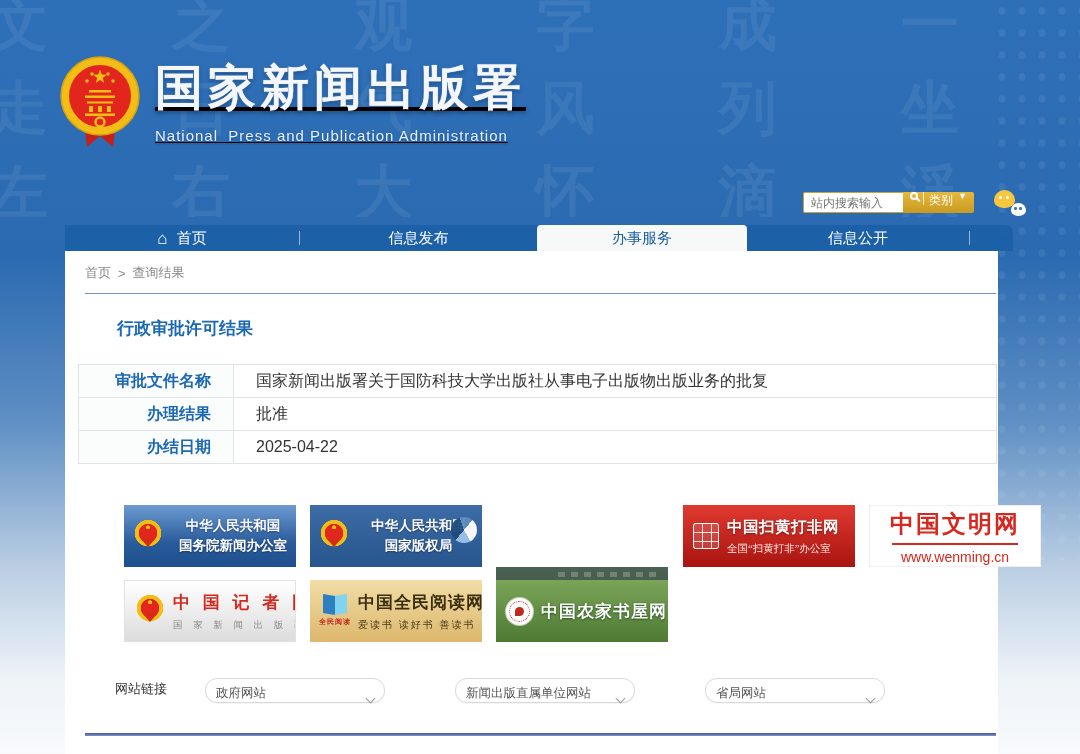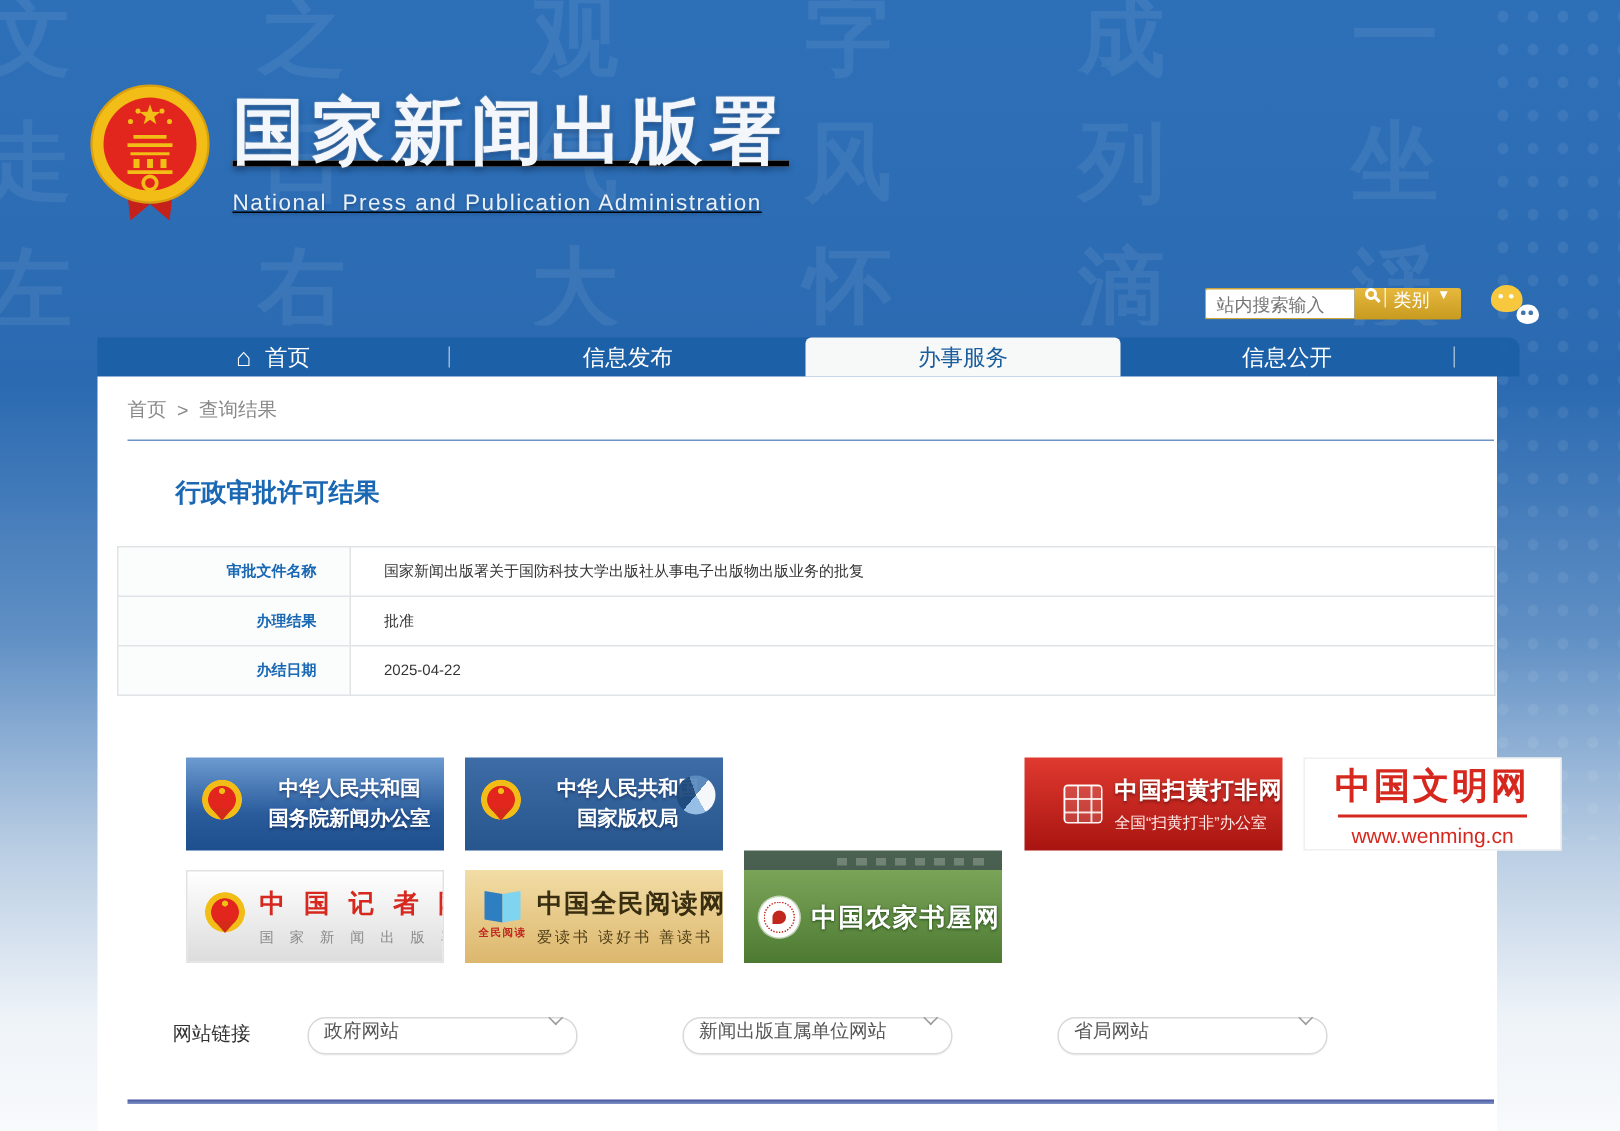--- a/index.html
+++ b/index.html
@@ -57,21 +57,21 @@
 
   
   .panel { position:absolute; left:65px; top:251px; width:933px; height:503px; background:#fff; }
 
   .breadcrumb { position:absolute; left:20px; top:13px; font-size:13px; color:#888; display:flex; gap:7px; align-items:center; }
   .breadcrumb a { color:#888; text-decoration:none; cursor:pointer; }
   .bc-line { position:absolute; left:20px; right:2px; top:42px; height:0; border-top:1px solid #6e93c8; }
 
   .section-title { position:absolute; left:52px; top:66px; font-size:17px; font-weight:bold; color:#1a68b4; }
 
-  .result-table { position:absolute; left:13px; top:113px; width:919px; border-collapse:collapse; font-size:10px; }
+  .result-table { position:absolute; left:13px; top:113px; width:919px; border-collapse:collapse; font-size:16px; }
   .result-table td { border:1px solid #e0e4e7; height:33px; }
   .result-table td.lbl { width:155px; background:#fbfcfc; color:#1a68b4; font-weight:bold; text-align:right; padding-right:22px; }
   .result-table td.val { color:#333; padding-left:22px; }
 
   
   .banner { position:absolute; width:172px; height:62px; cursor:pointer; display:flex; align-items:center; overflow:hidden;margin-left:46px; }
   .r1 { top:254px; } .r2 { top:329px; }
   .c1 { left:13px; } .c2 { left:199px; } .c3 { left:385px; } .c4 { left:572px; } .c5 { left:758px; }
 
   .emblem-s { width:30px; height:36px; flex:0 0 30px; position:relative;
@@ -87,21 +87,21 @@
   .swirl { position:absolute; right:5px; top:12px; width:26px; height:26px; border-radius:50%;
     background:conic-gradient(from 40deg, #ffffff 0 110deg, #9cc3e8 110deg 180deg, #1f4a7d 180deg 300deg, #5d8cc0 300deg 360deg); opacity:.95; }
 
   .b-film { background:linear-gradient(180deg,#4b6152,#3c5143); padding-left:9px; gap:7px; position:relative; }
   .b-film::before, .b-film::after { content:''; position:absolute; right:6px; height:5px; width:104px;
     background:repeating-linear-gradient(90deg, rgba(255,255,255,.22) 0 7px, transparent 7px 13px); }
   .b-film::before { top:5px; } .b-film::after { bottom:5px; }
   .film-title { color:#e9c55c; font-size:20px; font-weight:bold; letter-spacing:2px; text-shadow:0 1px 2px rgba(0,0,0,.5); }
   .film-sub { color:#c9ab52; font-size:7px; letter-spacing:1.2px; margin-top:2px; }
 
-  .b-shdf { background:linear-gradient(180deg,#e03a30,#a81410); padding-left:26px; gap:8px; }
+  .b-shdf { background:linear-gradient(180deg,#e03a30,#a81410); padding-left:10px; gap:8px;font-family:Liberation Serif, serif; }
   .seal { width:26px; height:26px; flex:0 0 26px; border:1.5px solid rgba(255,255,255,.95); border-radius:3px;
     background:
       linear-gradient(rgba(255,255,255,.85) 0 1.5px, transparent 1.5px) 0 8px/26px 9px repeat-y,
       linear-gradient(90deg, rgba(255,255,255,.85) 0 1.5px, transparent 1.5px) 8px 0/9px 26px repeat-x,
       rgba(255,255,255,.14); }
   .shdf-title { color:#fff; font-size:15.5px; font-weight:bold; letter-spacing:.5px; text-shadow:0 1px 2px rgba(60,0,0,.5); }
   .shdf-sub { color:#ffe9e7; font-size:10.5px; margin-top:4px; }
 
   .b-wenming { background:#fff; border:1px solid #f0f0f0; flex-direction:column; justify-content:center; }
   .wm-title { color:#d6281e; font-size:24px; font-weight:bold; letter-spacing:2px; }
@@ -125,21 +125,21 @@
   .rural-logo { width:27px; height:27px; flex:0 0 27px; border-radius:50%; background:#fff; position:relative;
     box-shadow:0 0 0 1px rgba(255,255,255,.6); }
   .rural-logo::before { content:''; position:absolute; inset:3px; border:1.5px dotted #c2271d; border-radius:50%; }
   .rural-logo::after { content:''; position:absolute; left:9px; top:9px; width:9px; height:9px; background:#c2271d; border-radius:50% 50% 50% 0; }
   .rural-title { color:#fff; font-size:17px; font-weight:bold; letter-spacing:1px; white-space:nowrap;
     text-shadow:0 1px 2px rgba(0,40,0,.55), 0 0 1px #2f5c1e; }
 
   
   .links-label { position:absolute; left:50px; top:429px; font-size:13px; color:#333; }
   .dropdown { position:absolute; top:427px; width:180px; height:25px; background:#fff; border:1px solid #d9d9d9;
-    border-radius:12px; display:flex; align-items:flex-start; justify-content:space-between; padding:0 10px;
+    border-radius:12px; display:flex; align-items:flex-end; justify-content:space-between; padding:0 10px;
     font-size:12.5px; color:#555; cursor:pointer; box-shadow:0 1px 1px rgba(0,0,0,.04); }
   .dd1 { left:140px; } .dd2 { left:390px; } .dd3 { left:640px; }
   .chev { width:7px; height:7px; border-right:1.5px solid #999; border-bottom:1.5px solid #999; transform:rotate(45deg); margin-top:-4px; }
 
   .footer-line { position:absolute; left:20px; right:2px; top:482px; height:3px;
     background:linear-gradient(180deg,#45549d,#8093c6); }
 </style>
 </head>
 <body>
 

